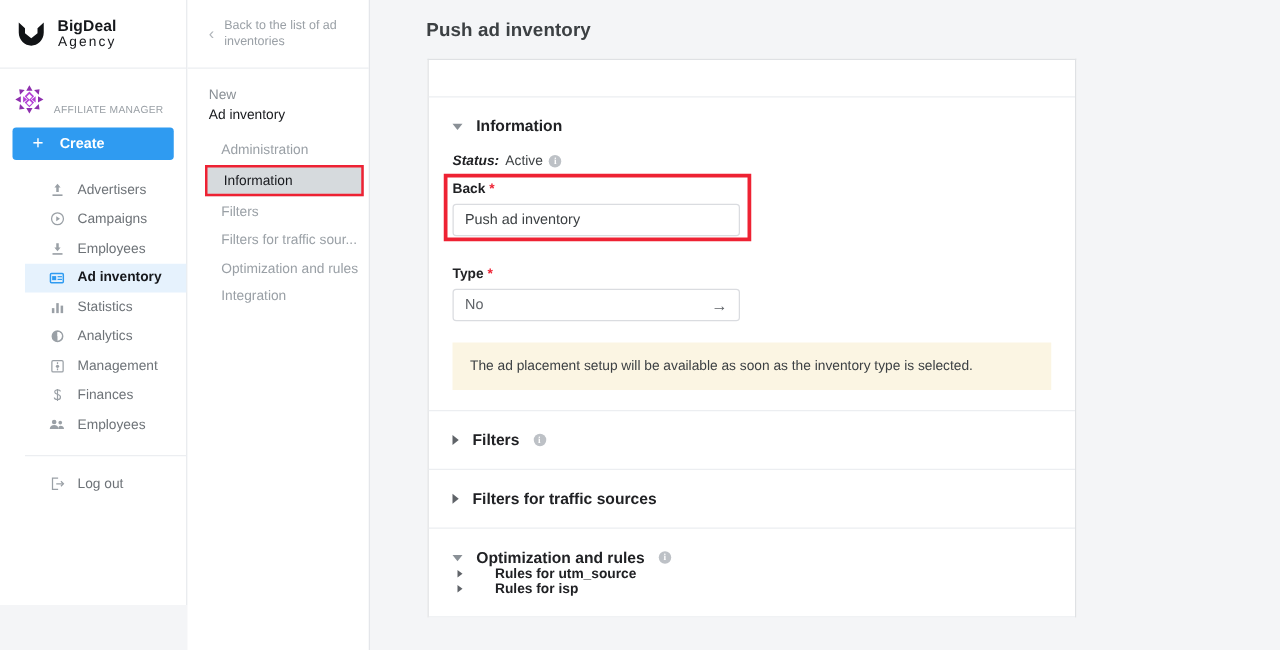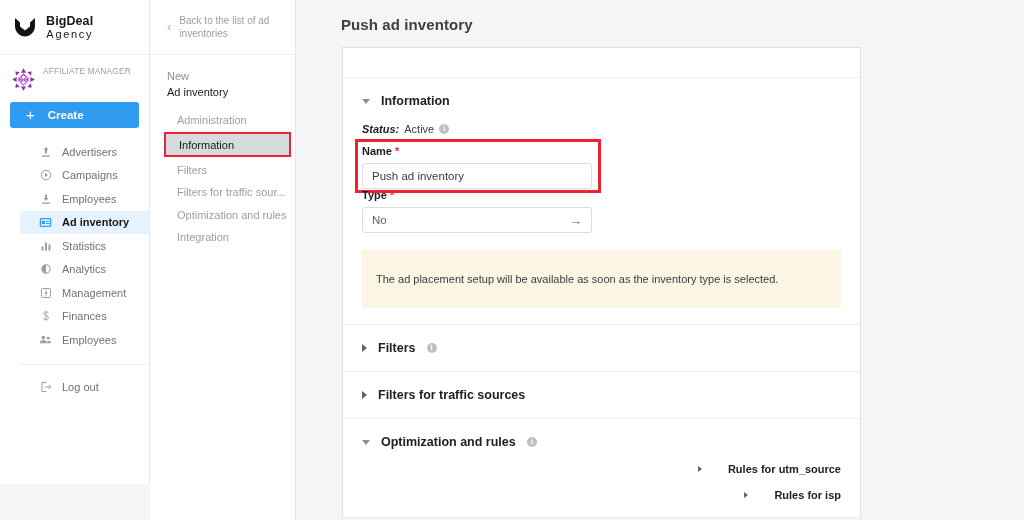--- a/index.html
+++ b/index.html
@@ -19,21 +19,21 @@
   }
   .brand {
     height: 55px; display: flex; align-items: center; gap: 9px;
     padding-left: 13px; border-bottom: 1px solid #eceef1;
   }
   .brand-logo { width: 24px; height: 24px; flex: none; }
   .brand-text { line-height: 1.12; }
   .brand-name { font-size: 12.5px; font-weight: bold; color: #16181c; letter-spacing: .1px; }
   .brand-sub { font-size: 11px; color: #16181c; letter-spacing: 1.7px; text-align: right; }
 
-  .acct { display: flex; align-items: flex-start; gap: 7px; padding: 12px 10px 6px 11px; }
+  .acct { display: flex; align-items: flex-end; gap: 7px; padding: 12px 10px 6px 11px; }
   .acct-avatar { width: 25px; height: 25px; flex: none; }
   .acct-label { font-size: 8.2px; color: #9aa0a6; letter-spacing: .25px; white-space: nowrap; }
 
   .create-btn {
     margin: 4px 10px 12px 10px; height: 26px; border: none; border-radius: 3px;
     background: #2f9bf1; color: #fff; font-size: 11.5px; font-weight: bold;
     font-family: "Liberation Sans", sans-serif;
     display: flex; align-items: center; gap: 13px; padding-left: 16px; cursor: pointer;
   }
   .create-plus { font-size: 15px; font-weight: normal; line-height: 1; margin-top: -1px; }
@@ -117,25 +117,25 @@
   }
   .select-field {
     margin-top: 6px; width: 230px; height: 26px;
     border: 1px solid #dadce0; border-radius: 3px; background: #fff;
     display: flex; align-items: center; justify-content: space-between;
     padding: 0 9px; font-size: 11.5px; color: #5f6368; cursor: pointer;
   }
   .arrow-right { font-size: 13px; color: #5f6368; line-height: 1; }
 
   .notice {
-    margin-top: 17px; background: #fbf5e3; padding: 23px 14px;
+    margin-top: 17px; background: #fbf5e3; padding: 13px 14px;
     font-size: 11px; color: #3c4043;
   }
 
-  .sub-rule { display: flex; align-items: center; gap: 26px; margin-top: 14px; padding-left: 4px; cursor: pointer; justify-content: flex-end; }
+  .sub-rule { display: flex; align-items: center; gap: 26px; padding-left: 4px; cursor: pointer; }
   .sub-rule-label { font-size: 11px; font-weight: bold; color: #202124; }
   .caret-right-sm { width: 0; height: 0; border-top: 3.5px solid transparent; border-bottom: 3.5px solid transparent; border-left: 4px solid #5f6368; flex:none;}
 </style>
 </head>
 <body>
 
 <div class="app">
 
   <aside class="sidebar">
 
@@ -344,28 +344,28 @@
         </div>
 
         <div class="status-row">
           <span class="lbl">Status:</span>
           <span class="val">Active</span>
           <span class="info-dot">i</span>
         </div>
 
         <div class="field-block">
           <div class="field-label">
-            <span>Name</span>
+            <span>Back</span>
             <span class="req">*</span>
           </div>
           <input class="text-input" type="text" value="Push ad inventory" style="">
           <div class="redbox"></div>
         </div>
 
-        <div class="field-block" style="margin-top:0">
+        <div class="field-block" style="margin-top:24px">
           <div class="field-label">
             <span>Type</span>
             <span class="req">*</span>
           </div>
           <div class="select-field">
             <span>No</span>
             <span class="arrow-right">→</span>
           </div>
         </div>
 

